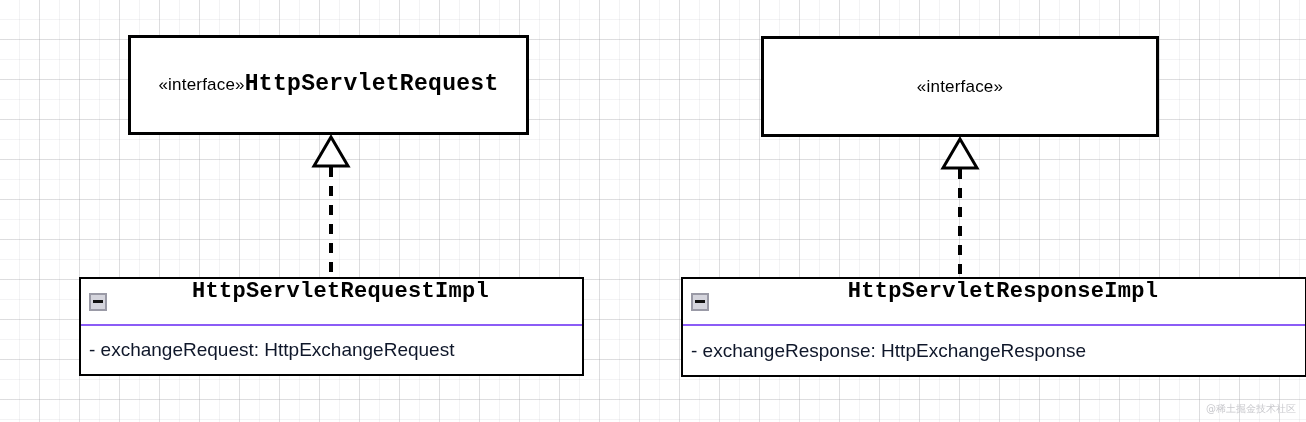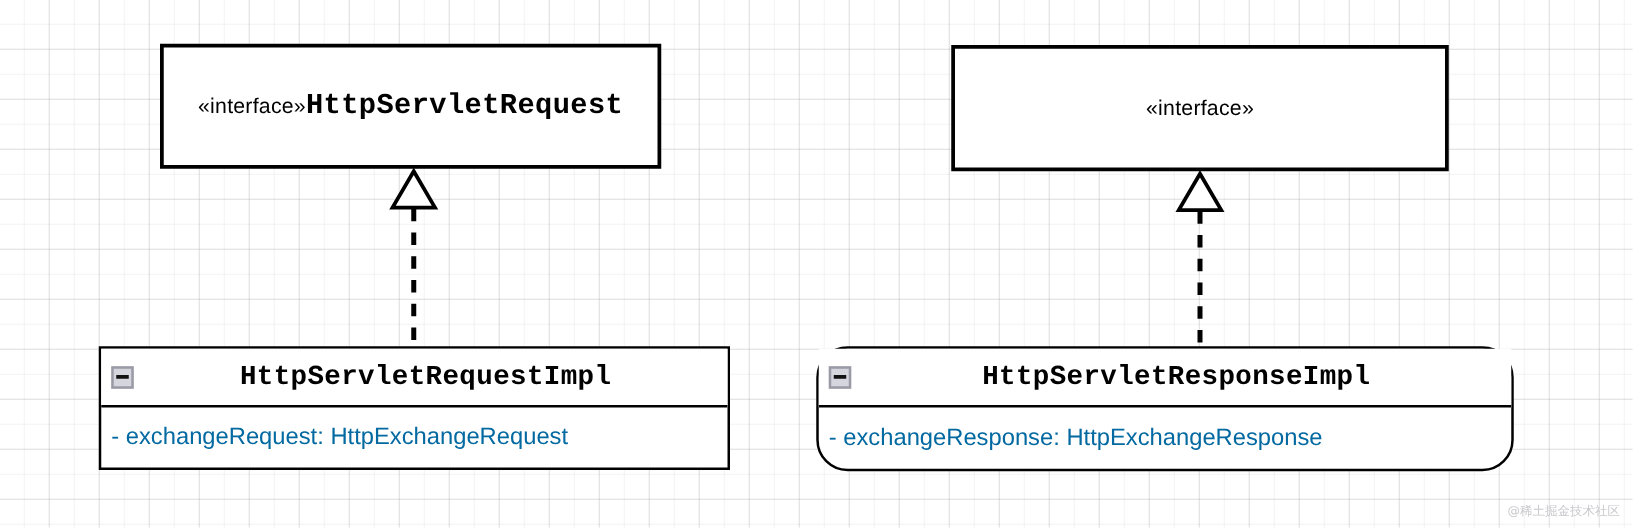--- a/index.html
+++ b/index.html
@@ -66,23 +66,22 @@
     box-sizing: border-box;
     background: #ffffff;
     border: 2px solid #000000;
     display: flex;
     flex-direction: column;
   }
   .impl-header {
     position: relative;
     flex: 0 0 auto;
     height: 45px;
-    border-bottom: 2px solid #000000;
+    border-bottom: 2px solid #8b5cf6;
     display: flex;
-    align-items: center;
     justify-content: center;
     background: #ffffff;
   }
   .collapse-icon {
     position: absolute;
     left: 8px;
     top: 50%;
     transform: translateY(-50%);
     width: 18px;
     height: 18px;
@@ -108,21 +107,21 @@
   }
   .impl-attrs {
     flex: 1 1 auto;
     display: flex;
     align-items: center;
     padding-left: 8px;
   }
   .impl-attr {
     font-family: "Liberation Sans", sans-serif;
     font-size: 19px;
-    color: #0369a1;
+    color: #0f172a;
     white-space: nowrap;
   }
 
   
   .connector {
     position: absolute;
   }
   .connector svg {
     display: block;
     overflow: visible;
@@ -173,21 +172,21 @@
       <span class="collapse-icon">
         <span class="bar"></span>
       </span>
       <span class="impl-name">HttpServletRequestImpl</span>
     </div>
     <div class="impl-attrs">
       <span class="impl-attr">- exchangeRequest: HttpExchangeRequest</span>
     </div>
   </div>
 
-  <div class="impl-box" style="left:653px; top:277px; width:558px; height:100px;border-radius:25px;">
+  <div class="impl-box" style="left:681px; top:277px; width:626px; height:100px;">
     <div class="impl-header">
       <span class="collapse-icon">
         <span class="bar"></span>
       </span>
       <span class="impl-name">HttpServletResponseImpl</span>
     </div>
     <div class="impl-attrs">
       <span class="impl-attr">- exchangeResponse: HttpExchangeResponse</span>
     </div>
   </div>

